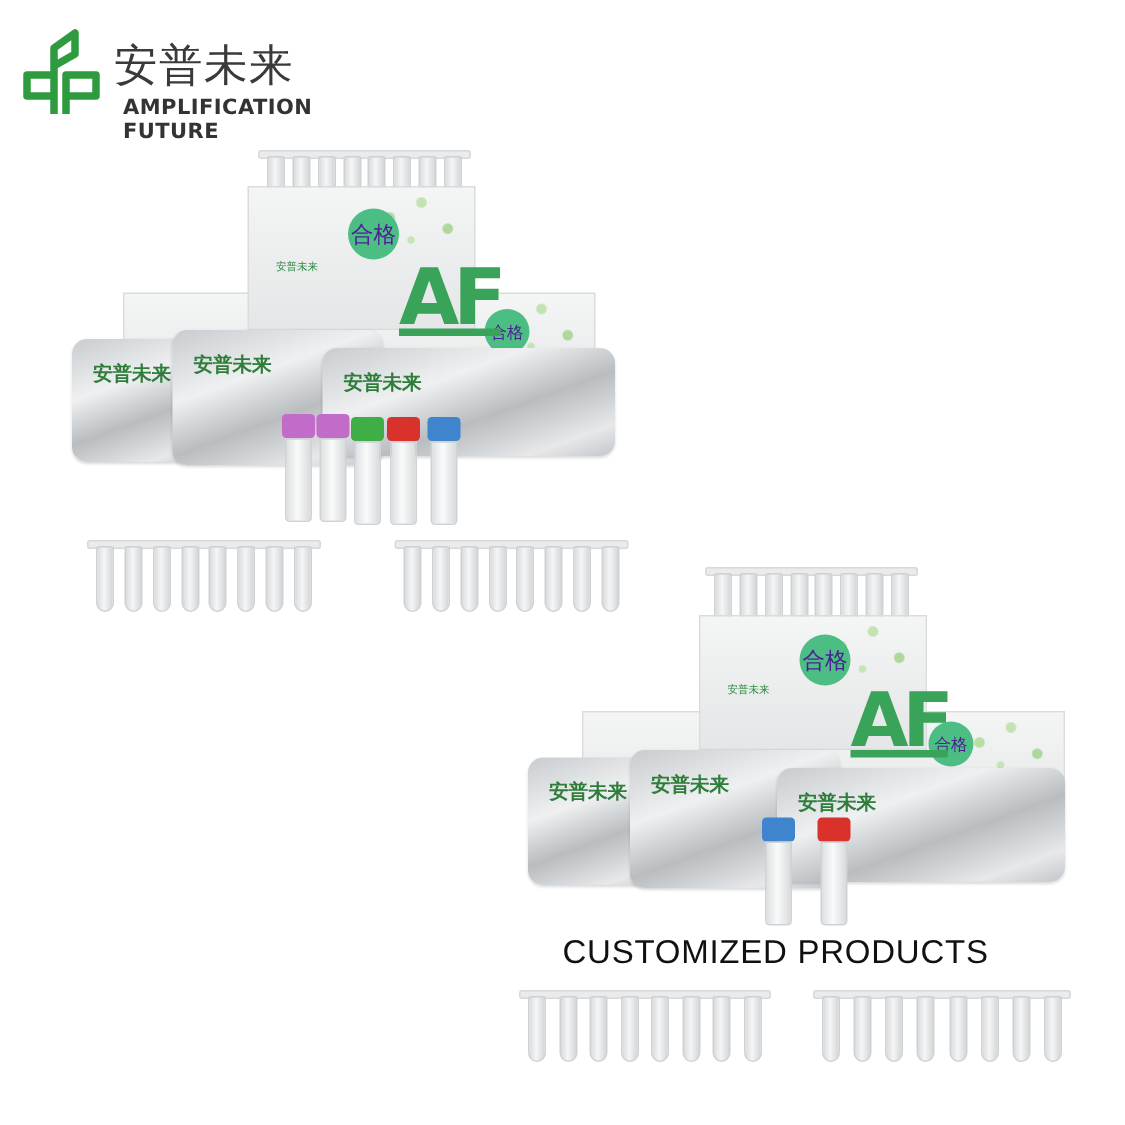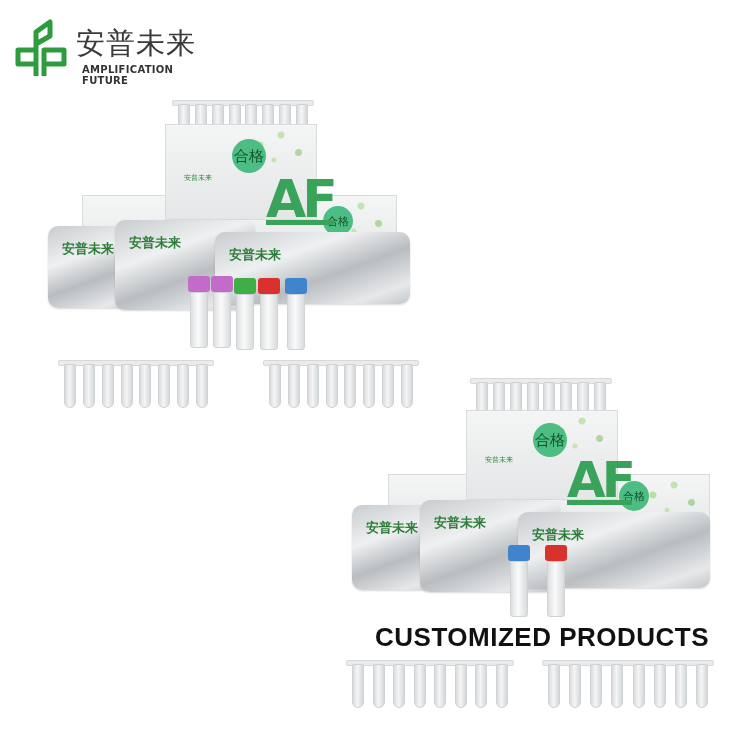--- a/index.html
+++ b/index.html
@@ -3,46 +3,46 @@
 <meta charset="utf-8">
 <style>
   * { box-sizing: border-box; margin: 0; padding: 0; }
   body { width: 750px; height: 750px; background: #ffffff; position: relative; overflow: hidden; font-family: "Liberation Sans", sans-serif; }
   .abs { position: absolute; }
 
   
   .logo { left: 14px; top: 14px; width: 190px; height: 66px; }
   .logo-mark { position: absolute; left: 0; top: 4px; width: 54px; height: 60px; }
   .logo-cn { position: absolute; left: 62px; top: 10px; font-size: 29px; color: #3a3a3a; letter-spacing: 1px; font-family: "DejaVu Sans", sans-serif; }
-  .logo-en { position: absolute; left: 68px; top: 50px; font-size: 10px; color: #333; letter-spacing: 0.3px; font-weight: bold; font-family: "DejaVu Sans", sans-serif; }
+  .logo-en { position: absolute; left: 68px; top: 50px; font-size: 14px; color: #333; letter-spacing: 0.3px; font-weight: bold; font-family: "DejaVu Sans", sans-serif; }
 
   
   .strip { position: absolute; height: 52px; }
   .strip .bar { position: absolute; left: 0; right: 0; top: 0; height: 6px; background: #e9ebec; border: 1px solid #d6d8da; border-radius: 2px; }
   .strip .tubes { position: absolute; left: 6px; right: 6px; top: 4px; display: flex; justify-content: space-between; }
   .strip .tube { width: 12px; height: 44px; background: linear-gradient(90deg,#d9dcde,#f4f5f6 45%,#d4d7d9); border-radius: 2px 2px 7px 7px; border: 1px solid #cfd2d4; }
 
   
   .box { position: absolute; background: linear-gradient(180deg,#f4f5f5,#e4e6e7); border: 1px solid #d9dbdc; }
-  .box .qual { position: absolute; border-radius: 50%; background: #4cbd83; color: #14532d; font-size: 15px; display: flex; align-items: center; justify-content: center; font-family: Liberation Serif, serif; }
+  .box .qual { position: absolute; border-radius: 50%; background: #4cbd83; color: #4c1d95; font-size: 15px; display: flex; align-items: center; justify-content: center; font-family: Liberation Serif, serif; }
   .box .af { position: absolute; color: #3aa35a; font-weight: bold; font-family: "DejaVu Sans", sans-serif; letter-spacing: -4px; text-decoration: underline; }
   .box .leaves { position: absolute; right: 0; top: 0; width: 70px; height: 50px; opacity: .55;
     background: radial-gradient(circle at 20% 40%, #8ccf6a 0 3px, transparent 4px), radial-gradient(circle at 50% 20%, #9dd67d 0 3px, transparent 4px), radial-gradient(circle at 75% 55%, #7cc35b 0 3px, transparent 4px), radial-gradient(circle at 40% 70%, #a6dc88 0 2px, transparent 3px); }
   .box .mini-logo { position: absolute; font-size: 7px; color: #2b8a3e; font-family: "DejaVu Sans", sans-serif; }
 
   
   .bag { position: absolute; background: linear-gradient(160deg,#c9cccf,#eef0f1 35%,#b9bdc0 60%,#e6e8ea 85%,#c3c6c9); border-radius: 10px; box-shadow: 0 1px 2px rgba(0,0,0,.15); }
   .bag .bag-logo { position: absolute; left: 14px; top: 14px; color: #2e7d3a; font-size: 13px; font-family: "DejaVu Sans", sans-serif; font-weight: bold; }
 
   
   .vial { position: absolute; width: 22px; }
   .vial .cap { height: 16px; border-radius: 3px; }
   .vial .body { height: 56px; margin: 0 2px; background: linear-gradient(90deg,#dde0e2,#fafafa 45%,#d8dbdd); border-radius: 0 0 3px 3px; border: 1px solid #d0d3d5; }
 
-  .caption { left: 375px; top: 622px; font-size: 26px; font-weight: bold; color: #111; letter-spacing: 0.5px; }
+  .caption { left: 375px; top: 622px; font-size: 22px; font-weight: normal; color: #111; letter-spacing: 0.5px; }
 </style>
 </head>
 <body>
 
 <div class="abs logo">
   <svg class="logo-mark" viewBox="0 0 54 60">
     <g fill="none" stroke="#2e9b3f" stroke-width="5" stroke-linejoin="round">
       <path d="M22 58 V14 L36 4 V18 L22 26"></path>
       <path d="M30 58 V32 H50 V46 H30"></path>
       <path d="M22 32 H4 V46 H22"></path>

